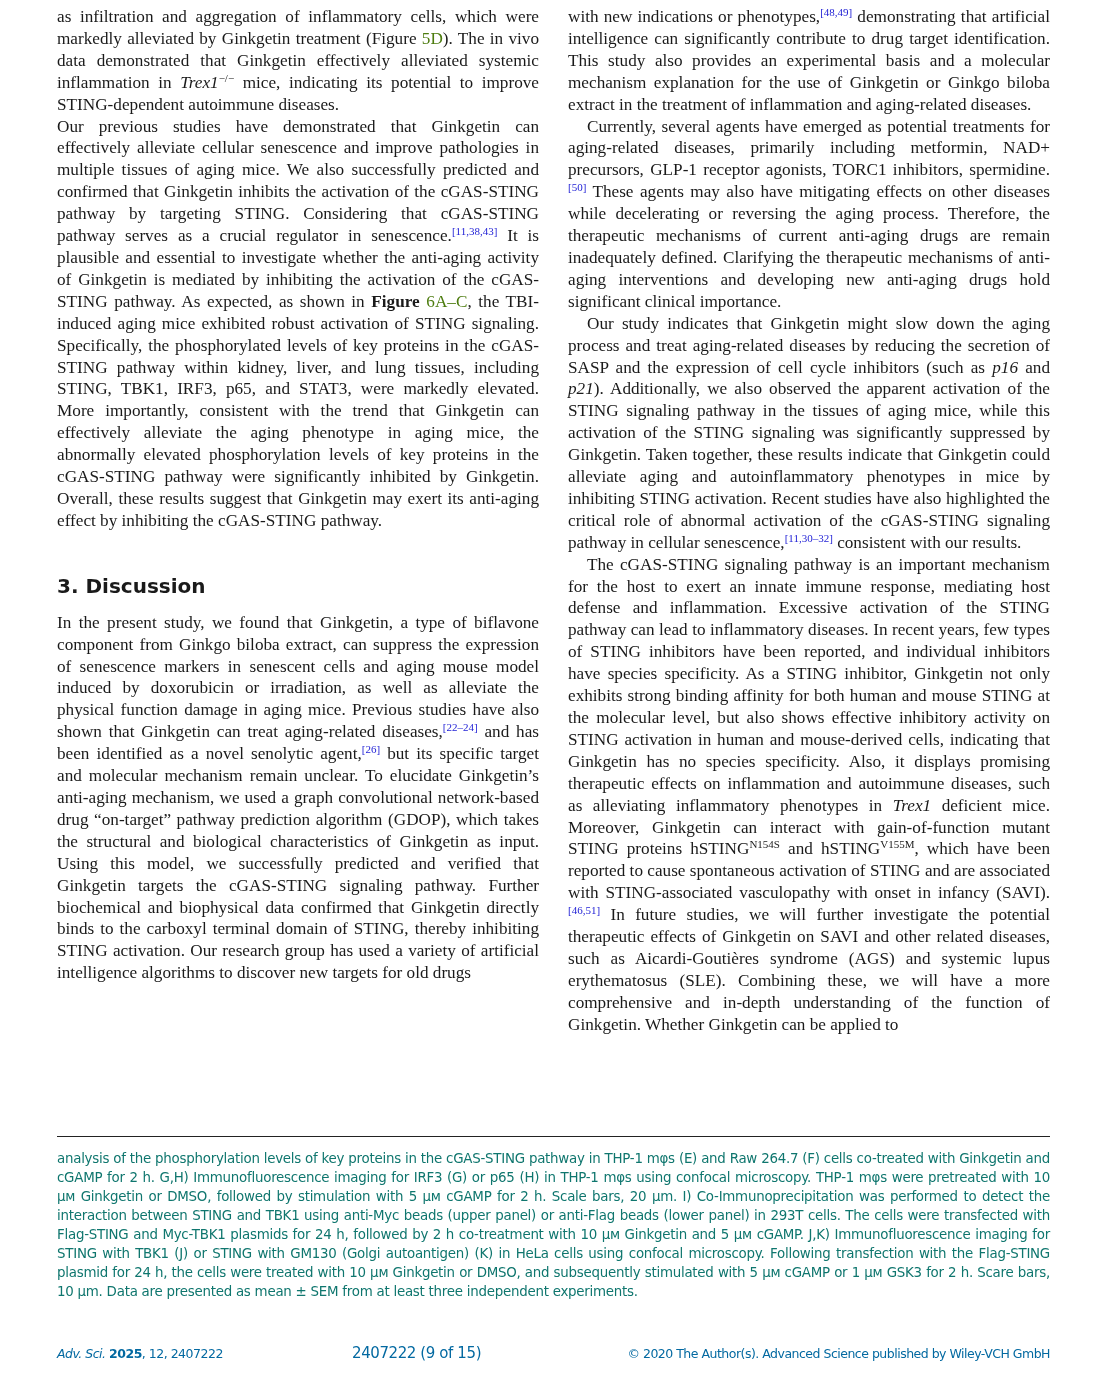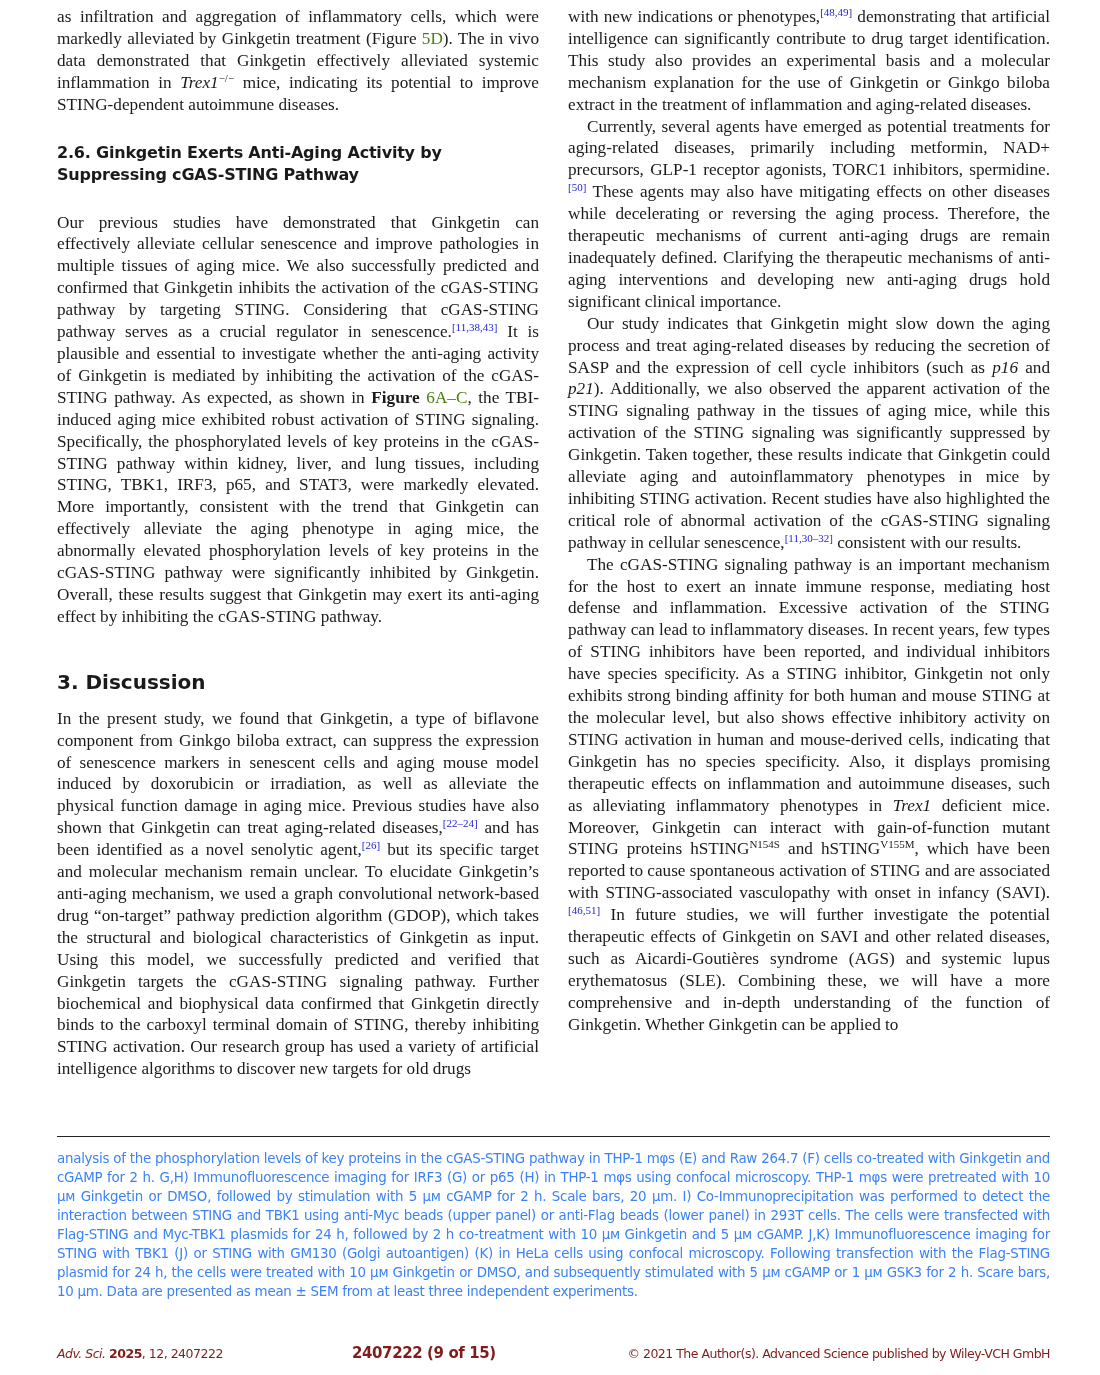--- a/index.html
+++ b/index.html
@@ -9,33 +9,32 @@
   .col-right { left: 568px; font-family: Liberation Serif, serif; }
   p { margin: 0; }
   p.indent { text-indent: 19px; }
   .sec-h { font-family: "DejaVu Sans", "Liberation Sans", sans-serif; font-weight: bold; font-size: 16px; line-height: 22px; text-align: left; margin: 26px 0 26px 0; letter-spacing: -0.2px; }
   .sec-h-big { font-family: "DejaVu Sans", "Liberation Sans", sans-serif; font-weight: bold; font-size: 20px; line-height: 24px; margin: 42px 0 14px 0; }
   a.ref, span.ref { color: #4d7c0f; text-decoration: none; }
   sup { font-size: 11px; line-height: 0; vertical-align: 6px; }
   sup.ref { color: #2323d6; }
   i { font-style: italic; }
   .caption-rule { position: absolute; left: 57px; top: 1136px; width: 993px; height: 1px; background: #222; }
-  .caption { position: absolute; left: 57px; top: 1149px; width: 993px; font-family: "DejaVu Sans", "Liberation Sans", sans-serif; font-size: 13.4px; line-height: 19px; text-align: justify; letter-spacing: -0.25px; color: #3b82f6; }
-  .footer { position: absolute; top: 1346px; font-family: "DejaVu Sans", "Liberation Sans", sans-serif; font-size: 12.5px; color: #7f1d1d; }
+  .caption { position: absolute; left: 57px; top: 1149px; width: 993px; font-family: "DejaVu Sans", "Liberation Sans", sans-serif; font-size: 13.4px; line-height: 19px; text-align: justify; letter-spacing: -0.25px; color: #0f766e; }
+  .footer { position: absolute; top: 1346px; font-family: "DejaVu Sans", "Liberation Sans", sans-serif; font-size: 12.5px; color: #0369a1; }
   .footer-left { left: 57px; letter-spacing: -0.5px; }
-  .footer-center { left: 352px; font-weight: bold; font-size: 15px; top: 1344px; letter-spacing: -0.4px; }
+  .footer-center { left: 352px; font-weight: normal; font-size: 15px; top: 1344px; letter-spacing: -0.4px; }
   .footer-right { right: 50px; letter-spacing: -0.5px; }
 </style>
 </head>
 <body>
 
 <div class="col col-left">
   <p><span>as infiltration and aggregation of inflammatory cells, which were markedly alleviated by Ginkgetin treatment (Figure </span><a class="ref">5D</a><span>). The in vivo data demonstrated that Ginkgetin effectively alleviated sys­temic inflammation in </span><i>Trex1</i><sup>−/−</sup><span> mice, indicating its potential to improve STING-dependent autoimmune diseases.</span></p>
 
-  <div class="sec-h">2.6. Ginkgetin Exerts Anti-Aging Activity by Suppressing cGAS-STING Pathway</div>
 
   <p><span>Our previous studies have demonstrated that Ginkgetin can effectively alleviate cellular senescence and improve patholo­gies in multiple tissues of aging mice. We also successfully predicted and confirmed that Ginkgetin inhibits the activation of the cGAS-STING pathway by targeting STING. Consider­ing that cGAS-STING pathway serves as a crucial regulator in senescence.</span><sup class="ref">[11,38,43]</sup><span> It is plausible and essential to investigate whether the anti-aging activity of Ginkgetin is mediated by in­hibiting the activation of the cGAS-STING pathway. As expected, as shown in </span><b>Figure </b><a class="ref">6A–C</a><span>, the TBI-induced aging mice exhibited robust activation of STING signaling. Specifically, the phospho­rylated levels of key proteins in the cGAS-STING pathway within kidney, liver, and lung tissues, including STING, TBK1, IRF3, p65, and STAT3, were markedly elevated. More importantly, con­sistent with the trend that Ginkgetin can effectively alleviate the aging phenotype in aging mice, the abnormally elevated phos­phorylation levels of key proteins in the cGAS-STING pathway were significantly inhibited by Ginkgetin. Overall, these results suggest that Ginkgetin may exert its anti-aging effect by inhibit­ing the cGAS-STING pathway.</span></p>
 
   <div class="sec-h-big">3. Discussion</div>
 
   <p><span>In the present study, we found that Ginkgetin, a type of biflavone component from Ginkgo biloba extract, can suppress the ex­pression of senescence markers in senescent cells and aging mouse model induced by doxorubicin or irradiation, as well as alleviate the physical function damage in aging mice. Previous studies have also shown that Ginkgetin can treat aging-related diseases,</span><sup class="ref">[22–24]</sup><span> and has been identified as a novel senolytic agent,</span><sup class="ref">[26]</sup><span> but its specific target and molecular mechanism re­main unclear. To elucidate Ginkgetin’s anti-aging mechanism, we used a graph convolutional network-based drug “on-target” pathway prediction algorithm (GDOP), which takes the struc­tural and biological characteristics of Ginkgetin as input. Using this model, we successfully predicted and verified that Ginkgetin targets the cGAS-STING signaling pathway. Further biochemical and biophysical data confirmed that Ginkgetin directly binds to the carboxyl terminal domain of STING, thereby inhibiting STING activation. Our research group has used a variety of artifi­cial intelligence algorithms to discover new targets for old drugs</span></p>
 </div>
 
 <div class="col col-right">
   <p><span>with new indications or phenotypes,</span><sup class="ref">[48,49]</sup><span> demonstrating that artificial intelligence can significantly contribute to drug target identification. This study also provides an experimental basis and a molecular mechanism explanation for the use of Ginkgetin or Ginkgo biloba extract in the treatment of inflammation and aging-related diseases.</span></p>
@@ -45,13 +44,13 @@
   <p class="indent"><span>Our study indicates that Ginkgetin might slow down the aging process and treat aging-related diseases by reducing the secretion of SASP and the expression of cell cycle inhibitors (such as </span><i>p16</i><span> and </span><i>p21</i><span>). Additionally, we also observed the apparent activation of the STING signaling pathway in the tissues of aging mice, while this activation of the STING signaling was significantly sup­pressed by Ginkgetin. Taken together, these results indicate that Ginkgetin could alleviate aging and autoinflammatory pheno­types in mice by inhibiting STING activation. Recent studies have also highlighted the critical role of abnormal activation of the cGAS-STING signaling pathway in cellular senescence,</span><sup class="ref">[11,30–32]</sup><span> consistent with our results.</span></p>
 
   <p class="indent"><span>The cGAS-STING signaling pathway is an important mech­anism for the host to exert an innate immune response, mediating host defense and inflammation. Excessive activation of the STING pathway can lead to inflammatory diseases. In recent years, few types of STING inhibitors have been reported, and individual inhibitors have species specificity. As a STING inhibitor, Ginkgetin not only exhibits strong binding affinity for both human and mouse STING at the molecular level, but also shows effective inhibitory activity on STING activation in human and mouse-derived cells, indicating that Ginkgetin has no species specificity. Also, it displays promising therapeutic effects on inflammation and autoimmune diseases, such as alleviating inflammatory phenotypes in </span><i>Trex1</i><span> deficient mice. Moreover, Ginkgetin can interact with gain-of-function mutant STING proteins hSTING</span><sup>N154S</sup><span> and hSTING</span><sup>V155M</sup><span>, which have been reported to cause spontaneous activation of STING and are associated with STING-associated vasculopathy with onset in infancy (SAVI).</span><sup class="ref">[46,51]</sup><span> In future studies, we will further investigate the potential therapeutic effects of Ginkgetin on SAVI and other related diseases, such as Aicardi-Goutières syndrome (AGS) and systemic lupus erythematosus (SLE). Combining these, we will have a more comprehensive and in-depth understanding of the function of Ginkgetin. Whether Ginkgetin can be applied to</span></p>
 </div>
 
 <div class="caption-rule"></div>
 <div class="caption">analysis of the phosphorylation levels of key proteins in the cGAS-STING pathway in THP-1 mφs (E) and Raw 264.7 (F) cells co-treated with Ginkgetin and cGAMP for 2 h. G,H) Immunofluorescence imaging for IRF3 (G) or p65 (H) in THP-1 mφs using confocal microscopy. THP-1 mφs were pretreated with 10 µᴍ Ginkgetin or DMSO, followed by stimulation with 5 µᴍ cGAMP for 2 h. Scale bars, 20 µm. I) Co-Immunoprecipitation was performed to detect the interaction between STING and TBK1 using anti-Myc beads (upper panel) or anti-Flag beads (lower panel) in 293T cells. The cells were transfected with Flag-STING and Myc-TBK1 plasmids for 24 h, followed by 2 h co-treatment with 10 µᴍ Ginkgetin and 5 µᴍ cGAMP. J,K) Immunofluorescence imaging for STING with TBK1 (J) or STING with GM130 (Golgi autoantigen) (K) in HeLa cells using confocal microscopy. Following transfection with the Flag-STING plasmid for 24 h, the cells were treated with 10 µᴍ Ginkgetin or DMSO, and subsequently stimulated with 5 µᴍ cGAMP or 1 µᴍ GSK3 for 2 h. Scare bars, 10 µm. Data are presented as mean ± SEM from at least three independent experiments.</div>
 
 <div class="footer footer-left"><i>Adv. Sci.</i> <b>2025</b><span>, 12, 2407222</span></div>
 <div class="footer footer-center">2407222 (9 of 15)</div>
-<div class="footer footer-right">© 2021 The Author(s). Advanced Science published by Wiley-VCH GmbH</div>
+<div class="footer footer-right">© 2020 The Author(s). Advanced Science published by Wiley-VCH GmbH</div>
 
 </body></html>

